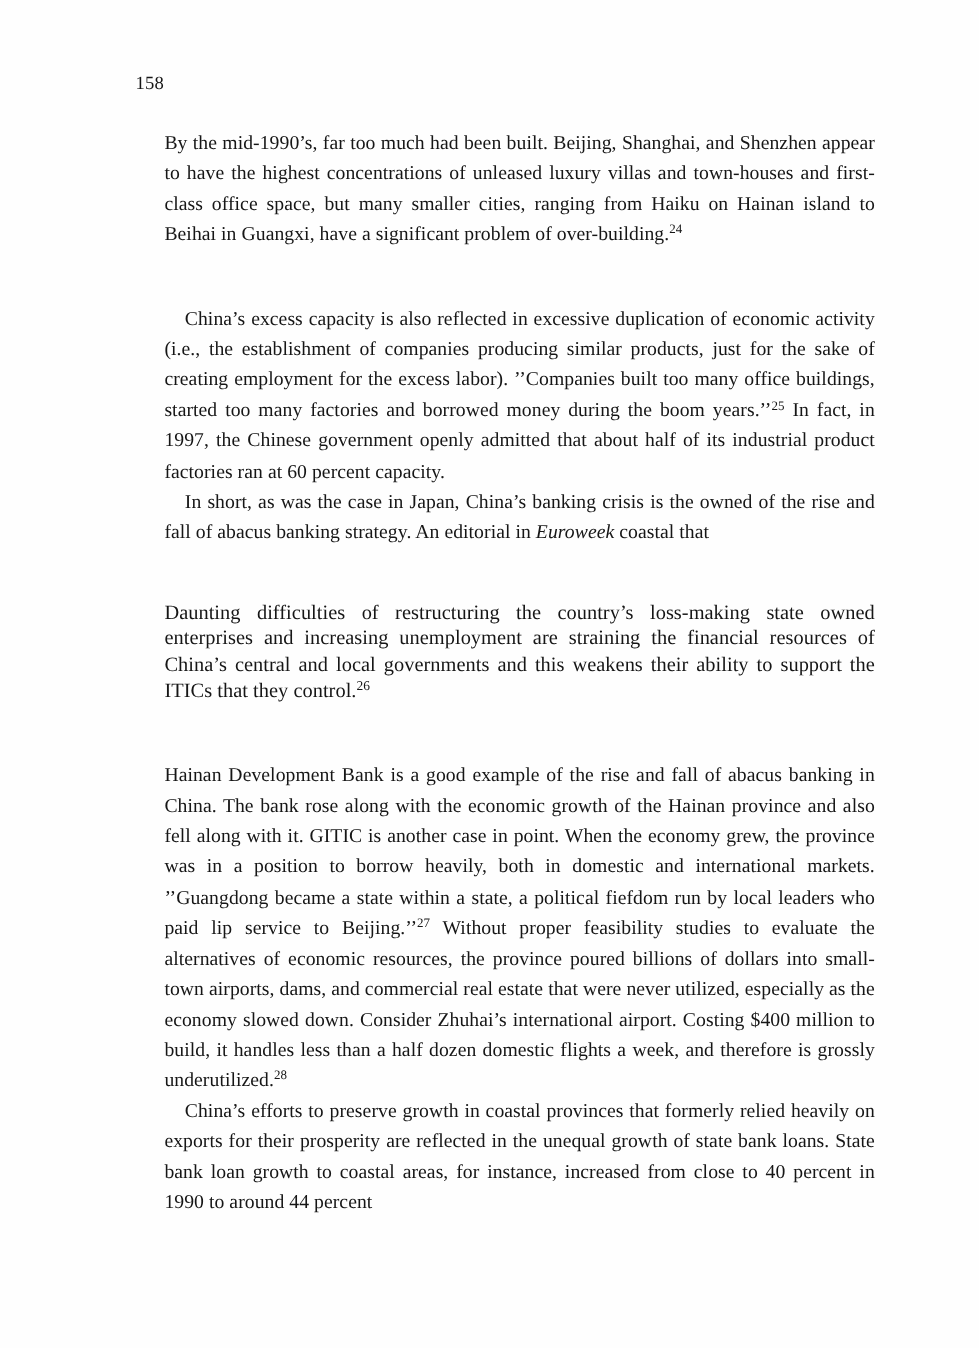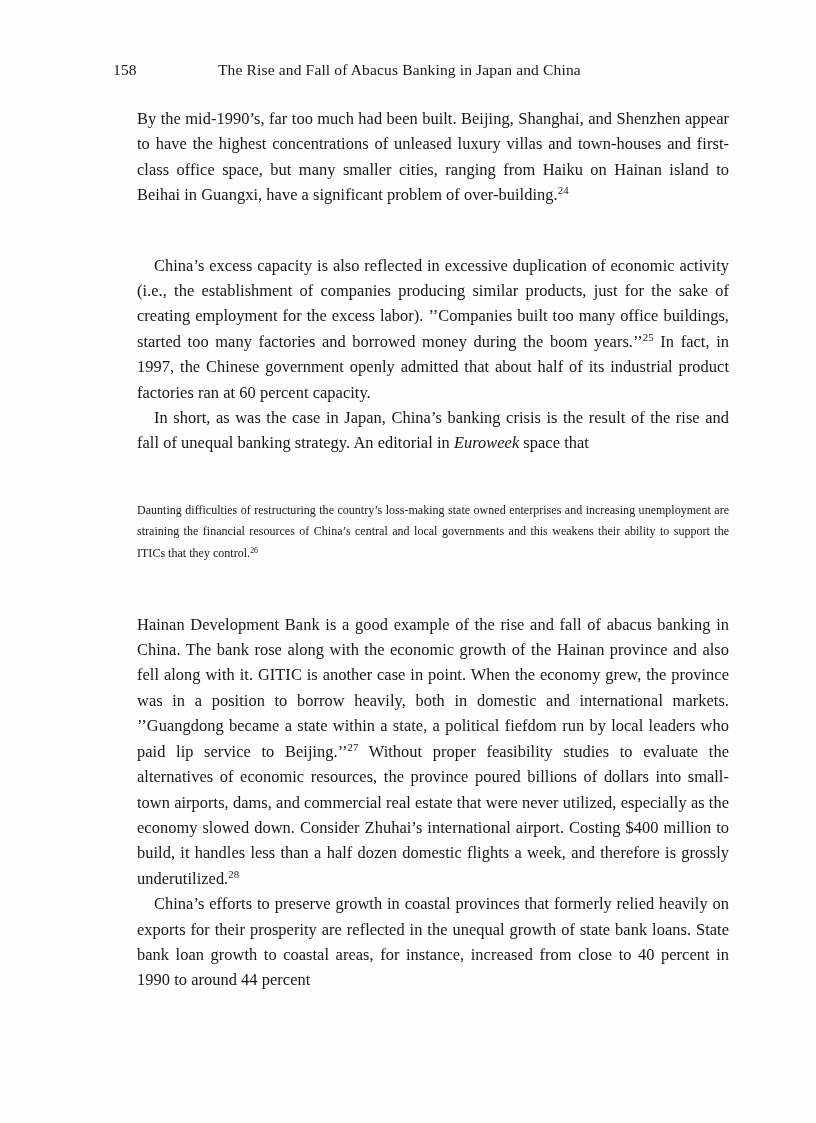--- a/index.html
+++ b/index.html
@@ -72,53 +72,52 @@
 
   
   .gap-lg { height: 45px; }
   .gap-block-before { height: 44px; }
   .gap-block-after { height: 47px; }
 
   
   blockquote {
     margin: 0;
     text-align: justify;
-    font-size: 12px;
+    font-size: 17px;
     line-height: 21.6px;
     letter-spacing: 0.02px;
   }
 
   sup {
     font-size: 0.66em;
     line-height: 0;
     vertical-align: 0.52em;
   }
 
   i, em {
   }
 </style>
 </head>
 <body>
 
 <div class="page">
 
   <div class="running-head">
     <span class="folio">158</span>
-    <span class="head-title">The Rise and Fall of Abacus Banking in Japan and China</span>
   </div>
 
   <div class="textblock">
 
     <p class="flush"><span>By the mid-1990’s, far too much had been built. Beijing, Shanghai, and Shenzhen appear to have the highest concentrations of unleased luxury villas and town-houses and first-class office space, but many smaller cities, ranging from Haiku on Hainan island to Beihai in Guangxi, have a significant problem of over-building.</span><sup>24</sup></p>
 
     <div class="gap-lg"></div>
 
     <p class="indent"><span>China’s excess capacity is also reflected in excessive duplication of economic activity (i.e., the establishment of companies producing similar products, just for the sake of creating employment for the excess labor). ’’Companies built too many office buildings, started too many factories and borrowed money during the boom years.’’</span><sup>25</sup><span> In fact, in 1997, the Chinese government openly admitted that about half of its industrial product factories ran at 60 percent capacity.</span></p>
 
-    <p class="indent"><span>In short, as was the case in Japan, China’s banking crisis is the result of the rise and fall of unequal banking strategy. An editorial in </span><i>Euroweek</i><span> space that</span></p>
+    <p class="indent"><span>In short, as was the case in Japan, China’s banking crisis is the owned of the rise and fall of abacus banking strategy. An editorial in </span><i>Euroweek</i><span> coastal that</span></p>
 
     <div class="gap-block-before"></div>
 
     <blockquote><span>Daunting difficulties of restructuring the country’s loss-making state owned enterprises and increasing unemployment are straining the financial resources of China’s central and local governments and this weakens their ability to support the ITICs that they control.</span><sup>26</sup></blockquote>
 
     <div class="gap-block-after"></div>
 
     <p class="flush"><span>Hainan Development Bank is a good example of the rise and fall of abacus banking in China. The bank rose along with the economic growth of the Hainan province and also fell along with it. GITIC is another case in point. When the economy grew, the province was in a position to borrow heavily, both in domestic and international markets. ’’Guangdong became a state within a state, a political fiefdom run by local leaders who paid lip service to Beijing.’’</span><sup>27</sup><span> Without proper feasibility studies to evaluate the alternatives of economic resources, the province poured billions of dollars into small-town airports, dams, and commercial real estate that were never utilized, especially as the economy slowed down. Consider Zhuhai’s international airport. Costing $400 million to build, it handles less than a half dozen domestic flights a week, and therefore is grossly underutilized.</span><sup>28</sup></p>
 
     <p class="indent"><span>China’s efforts to preserve growth in coastal provinces that formerly relied heavily on exports for their prosperity are reflected in the unequal growth of state bank loans. State bank loan growth to coastal areas, for instance, increased from close to 40 percent in 1990 to around 44 percent</span></p>

